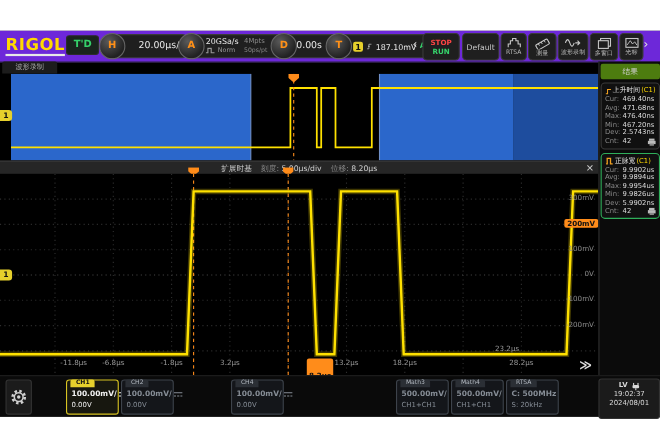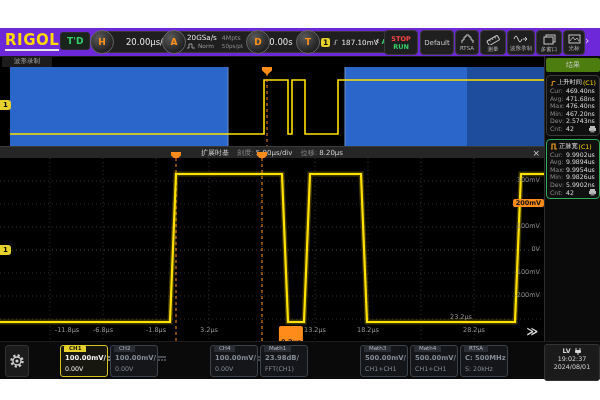--- a/index.html
+++ b/index.html
@@ -355,27 +355,20 @@
     <div class="chbox" style="left:180px;">
       <span class="tab">CH4</span>
       <span class="l1">
             <span>100.00mV/</span>
         <svg width="8" height="7" viewBox="0 0 8 7">
               <path d="M0,2 h8 M0,5 h2 m1,0 h2 m1,0 h2" stroke="#868d96" stroke-width="1"></path>
             </svg>
       </span>
       <span class="l2">0.00V</span>
     </div>
-    <div class="chbox" style="left:230px;">
-      <span class="tab">Math1</span>
-      <span class="l1">
-            <span>23.98dB/</span>
-          </span>
-      <span class="l2">FFT(CH1)</span>
-    </div>
     <div class="chbox" style="left:330px;">
       <span class="tab">Math3</span>
       <span class="l1">
             <span>500.00mV/</span>
           </span>
       <span class="l2">CH1+CH1</span>
     </div>
     <div class="chbox" style="left:380px;">
       <span class="tab">Math4</span>
       <span class="l1">

